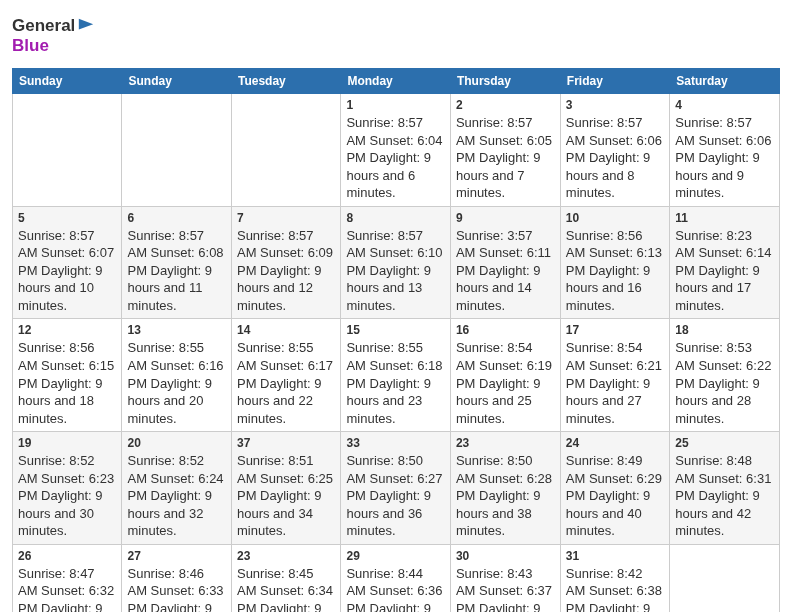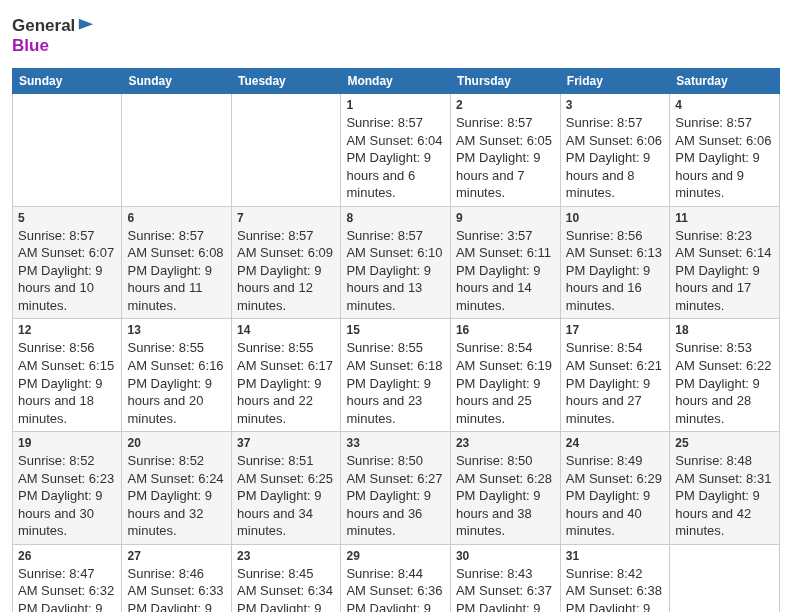--- a/index.html
+++ b/index.html
@@ -268,21 +268,21 @@
           </td>
           <td>
             <div class="day-num">24</div>
             <div class="day-info">Sunrise: 8:49 AM
 Sunset: 6:29 PM
 Daylight: 9 hours and 40 minutes.</div>
           </td>
           <td>
             <div class="day-num">25</div>
             <div class="day-info">Sunrise: 8:48 AM
-Sunset: 8:31 PM
+Sunset: 6:31 PM
 Daylight: 9 hours and 42 minutes.</div>
           </td>
         </tr>
         <tr>
           <td>
             <div class="day-num">26</div>
             <div class="day-info">Sunrise: 8:47 AM
 Sunset: 6:32 PM
 Daylight: 9 hours and 44 minutes.</div>
           </td>

